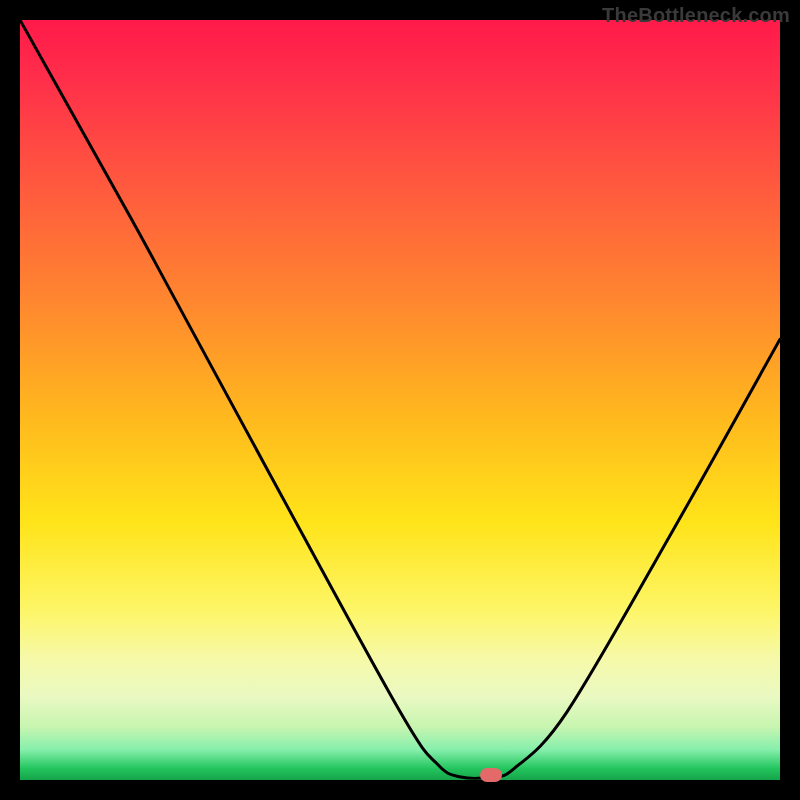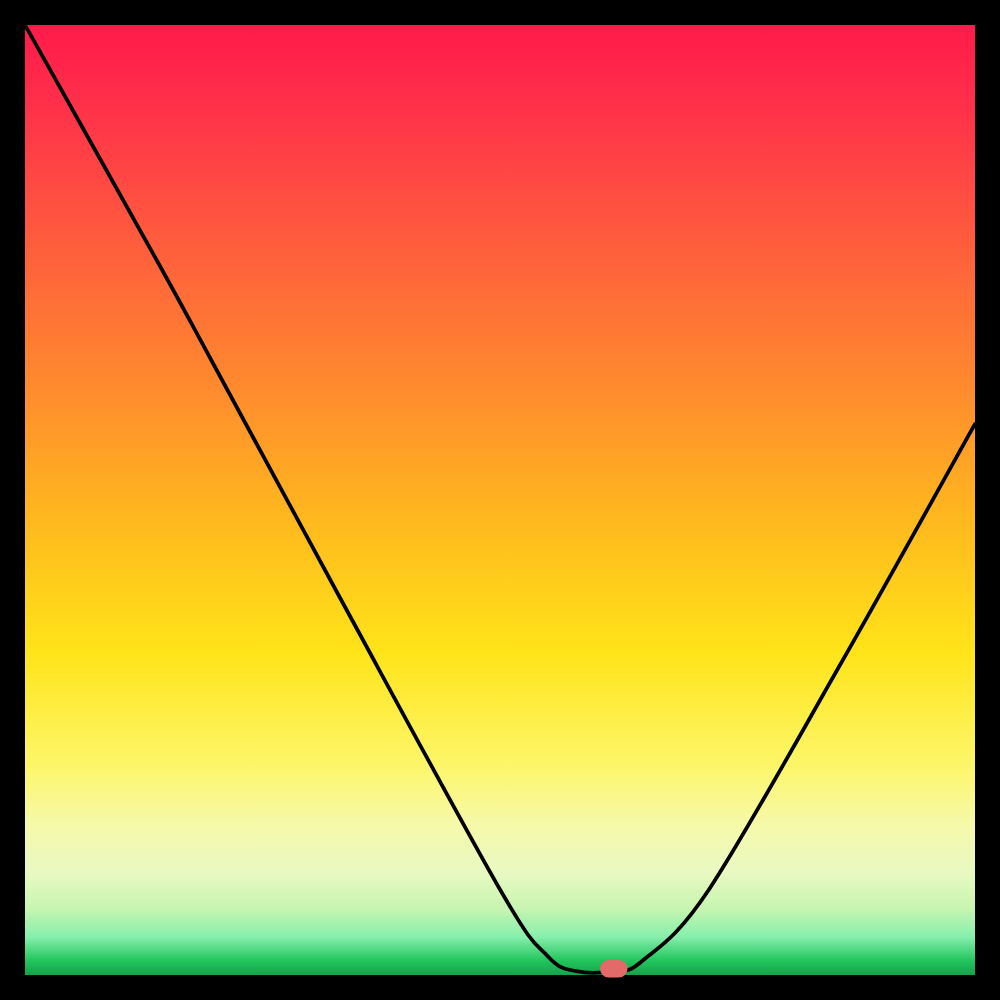--- a/index.html
+++ b/index.html
@@ -73,20 +73,21 @@
     background: #e46a6a;
     border-radius: 7px;
     z-index: 3;
     transform: translate(-50%, -50%);
   }
 </style>
 </head>
 <body>
 
 <div class="container">
+  <div class="watermark">TheBottleneck.com</div>
 
   <div class="plot-outer">
     <div class="plot-area"></div>
 
     <svg class="curve" viewBox="0 0 760 760" preserveAspectRatio="none">
       <path id="curve-path" fill="none" stroke="#000" stroke-width="3" stroke-linecap="round" stroke-linejoin="round" d="M 0 0 C 17.733333333333334 31.666666666666668, 81.06666666666668 144.4, 106.4 190 C 131.73333333333335 235.6, 127.93333333333334 229.26666666666662, 152 273.59999999999997 C 176.06666666666666 317.9333333333333, 212.8 386.3333333333333, 250.8 456 C 288.8 525.6666666666666, 352.1333333333333 643.4666666666667, 380 691.6 C 407.8666666666667 739.7333333333333, 407.86666666666673 733.9066666666666, 418.00000000000006 744.8 C 428.1333333333334 755.6933333333333, 431.9333333333333 754.9333333333334, 440.79999999999995 756.96 C 449.66666666666663 758.9866666666667, 462.3333333333333 758.3533333333334, 471.2 756.96 C 480.06666666666666 755.5666666666667, 481.33333333333337 759.4933333333333, 494 748.6 C 506.66666666666663 737.7066666666667, 520.5999999999999 731.5, 547.1999999999999 691.6 C 573.8 651.7, 618.1333333333333 571.2666666666667, 653.6 509.2 C 689.0666666666667 447.1333333333333, 742.2666666666667 350.8666666666667, 760 319.20000000000005"></path>
     </svg>
 
     <div class="marker" id="marker" style="left: 471.2px; top: 755.44px; background: rgb(228, 106, 106);"></div>
   </div>

